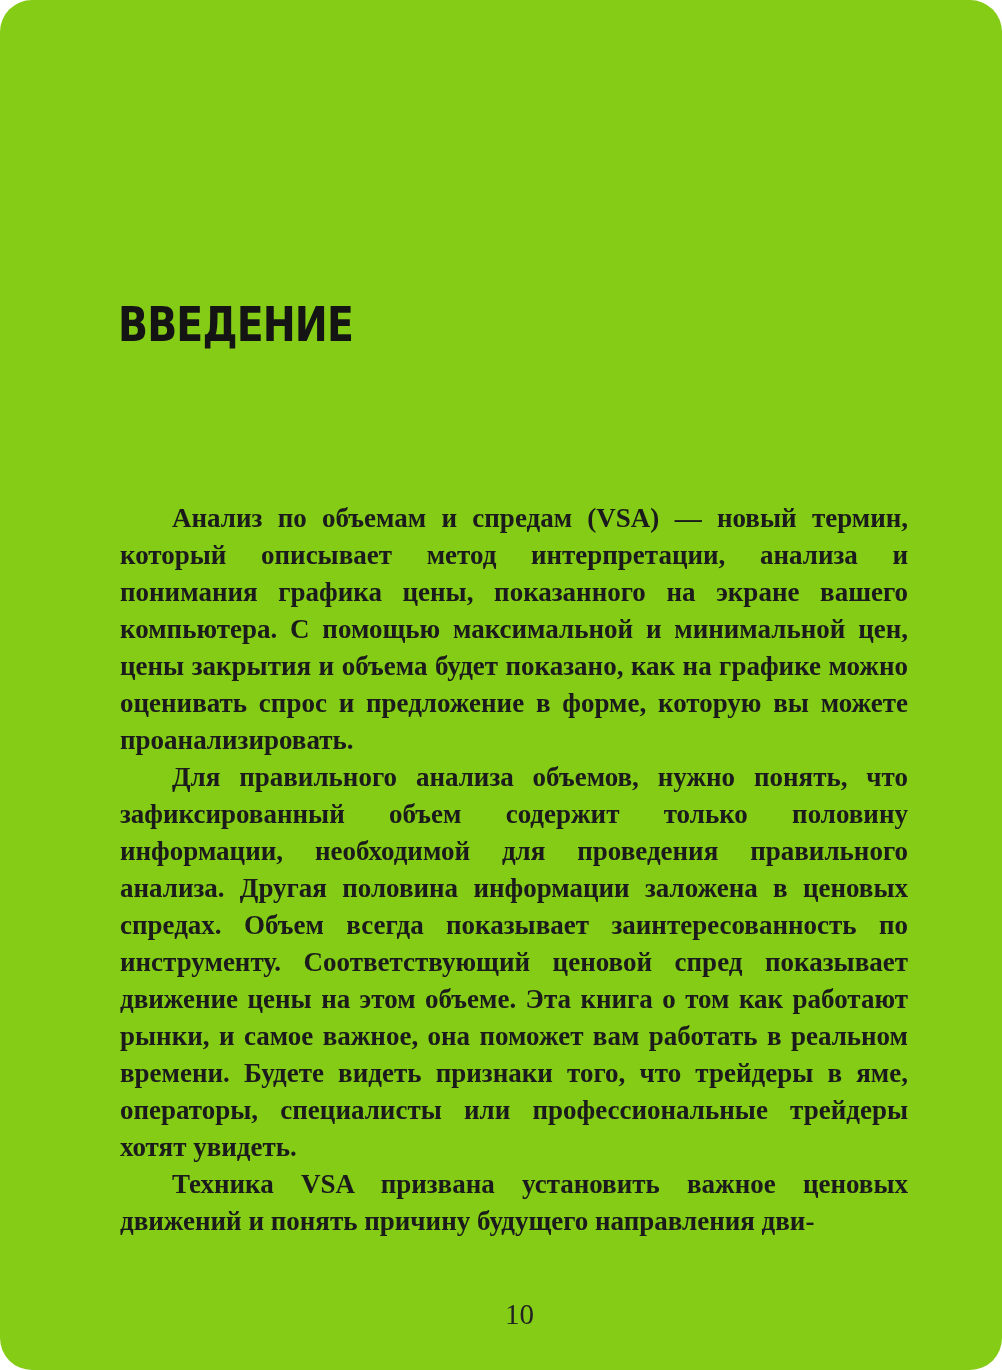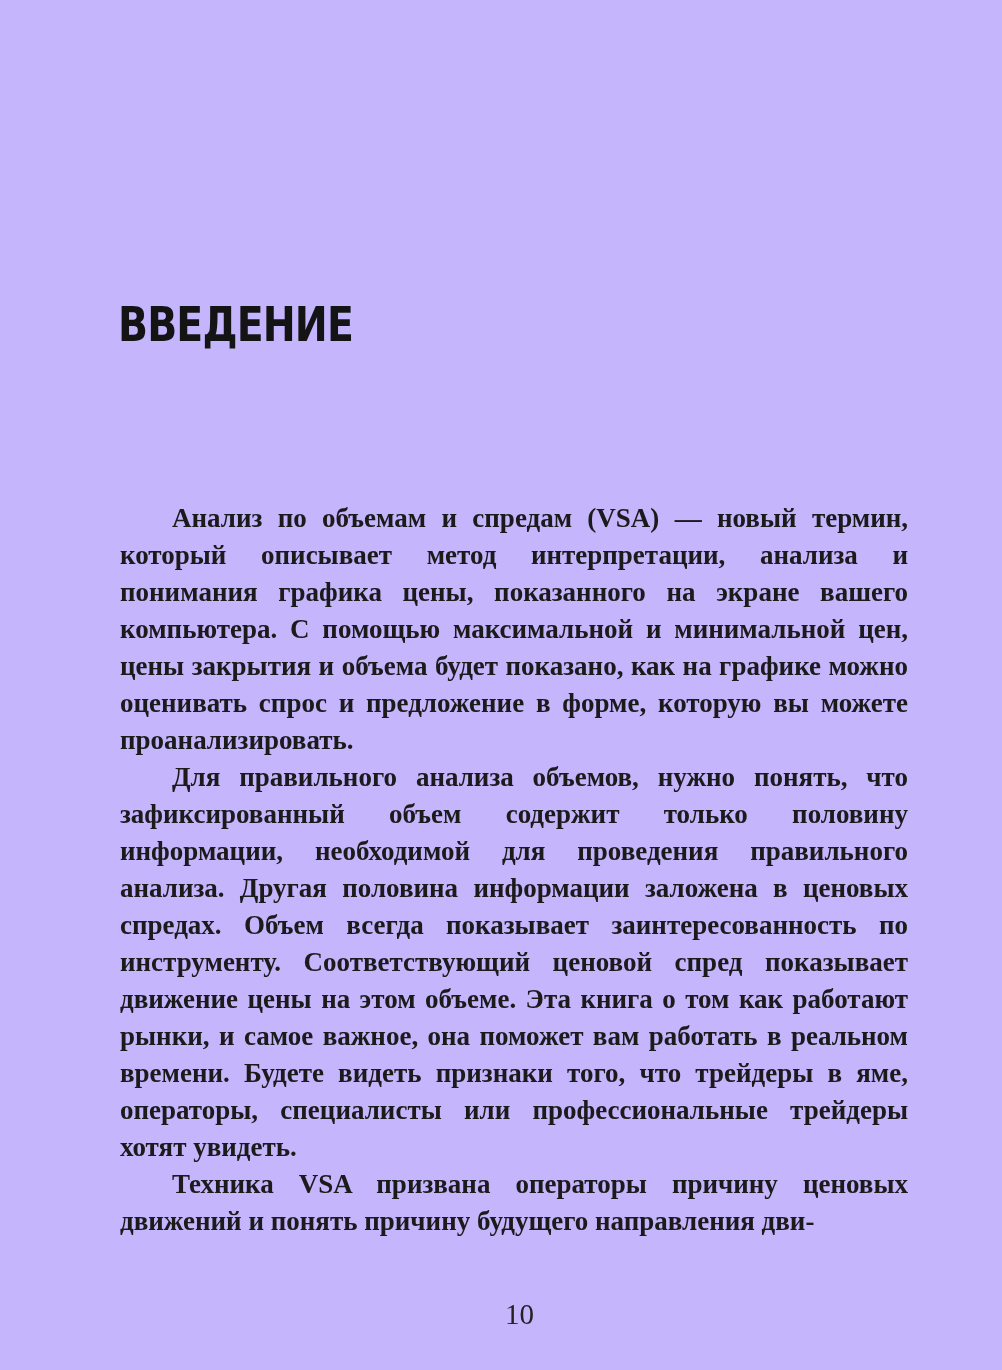--- a/index.html
+++ b/index.html
@@ -8,21 +8,22 @@
     width: 1002px;
     height: 1370px;
     position: relative;
     font-family: "Liberation Serif", serif;
     color: #161616;
     overflow: hidden;
   }
   .page {
     position: absolute;
     inset: 0;
-    background: #c4b5fd;
+    background: #84cc16;
+    border-radius: 32px;
   }
   .chapter-heading {
     position: absolute;
     left: 118px;
     top: 298px;
     font-family: "DejaVu Sans", sans-serif;
     font-weight: bold;
     font-size: 48px;
     line-height: 1.1;
     letter-spacing: -1px;
@@ -62,18 +63,18 @@
 </head>
 <body>
 
 <div class="page">
 
   <h1 class="chapter-heading">ВВЕДЕНИЕ</h1>
 
   <div class="body-text">
     <p>Анализ по объемам и спредам (VSA) — новый термин, который описывает метод интерпретации, анализа и понимания графика цены, показанного на экране вашего компьютера. С помощью максимальной и минимальной цен, цены закрытия и объема будет показано, как на графике можно оценивать спрос и предложение в форме, которую вы можете проанализировать.</p>
     <p>Для правильного анализа объемов, нужно понять, что зафиксированный объем содержит только половину информации, необходимой для проведения правильного анализа. Другая половина информации заложена в ценовых спредах. Объем всегда показывает заинтересованность по инструменту. Соответствующий ценовой спред показывает движение цены на этом объеме. Эта книга о том как работают рынки, и самое важное, она поможет вам работать в реальном времени. Будете видеть признаки того, что трейдеры в яме, операторы, специалисты или профессиональные трейдеры хотят увидеть.</p>
-    <p>Техника VSA призвана операторы причину ценовых движений и понять причину будущего направления дви-</p>
+    <p>Техника VSA призвана установить важное ценовых движений и понять причину будущего направления дви-</p>
   </div>
 
   <div class="page-number">10</div>
 
 </div>
 
 </body></html>

